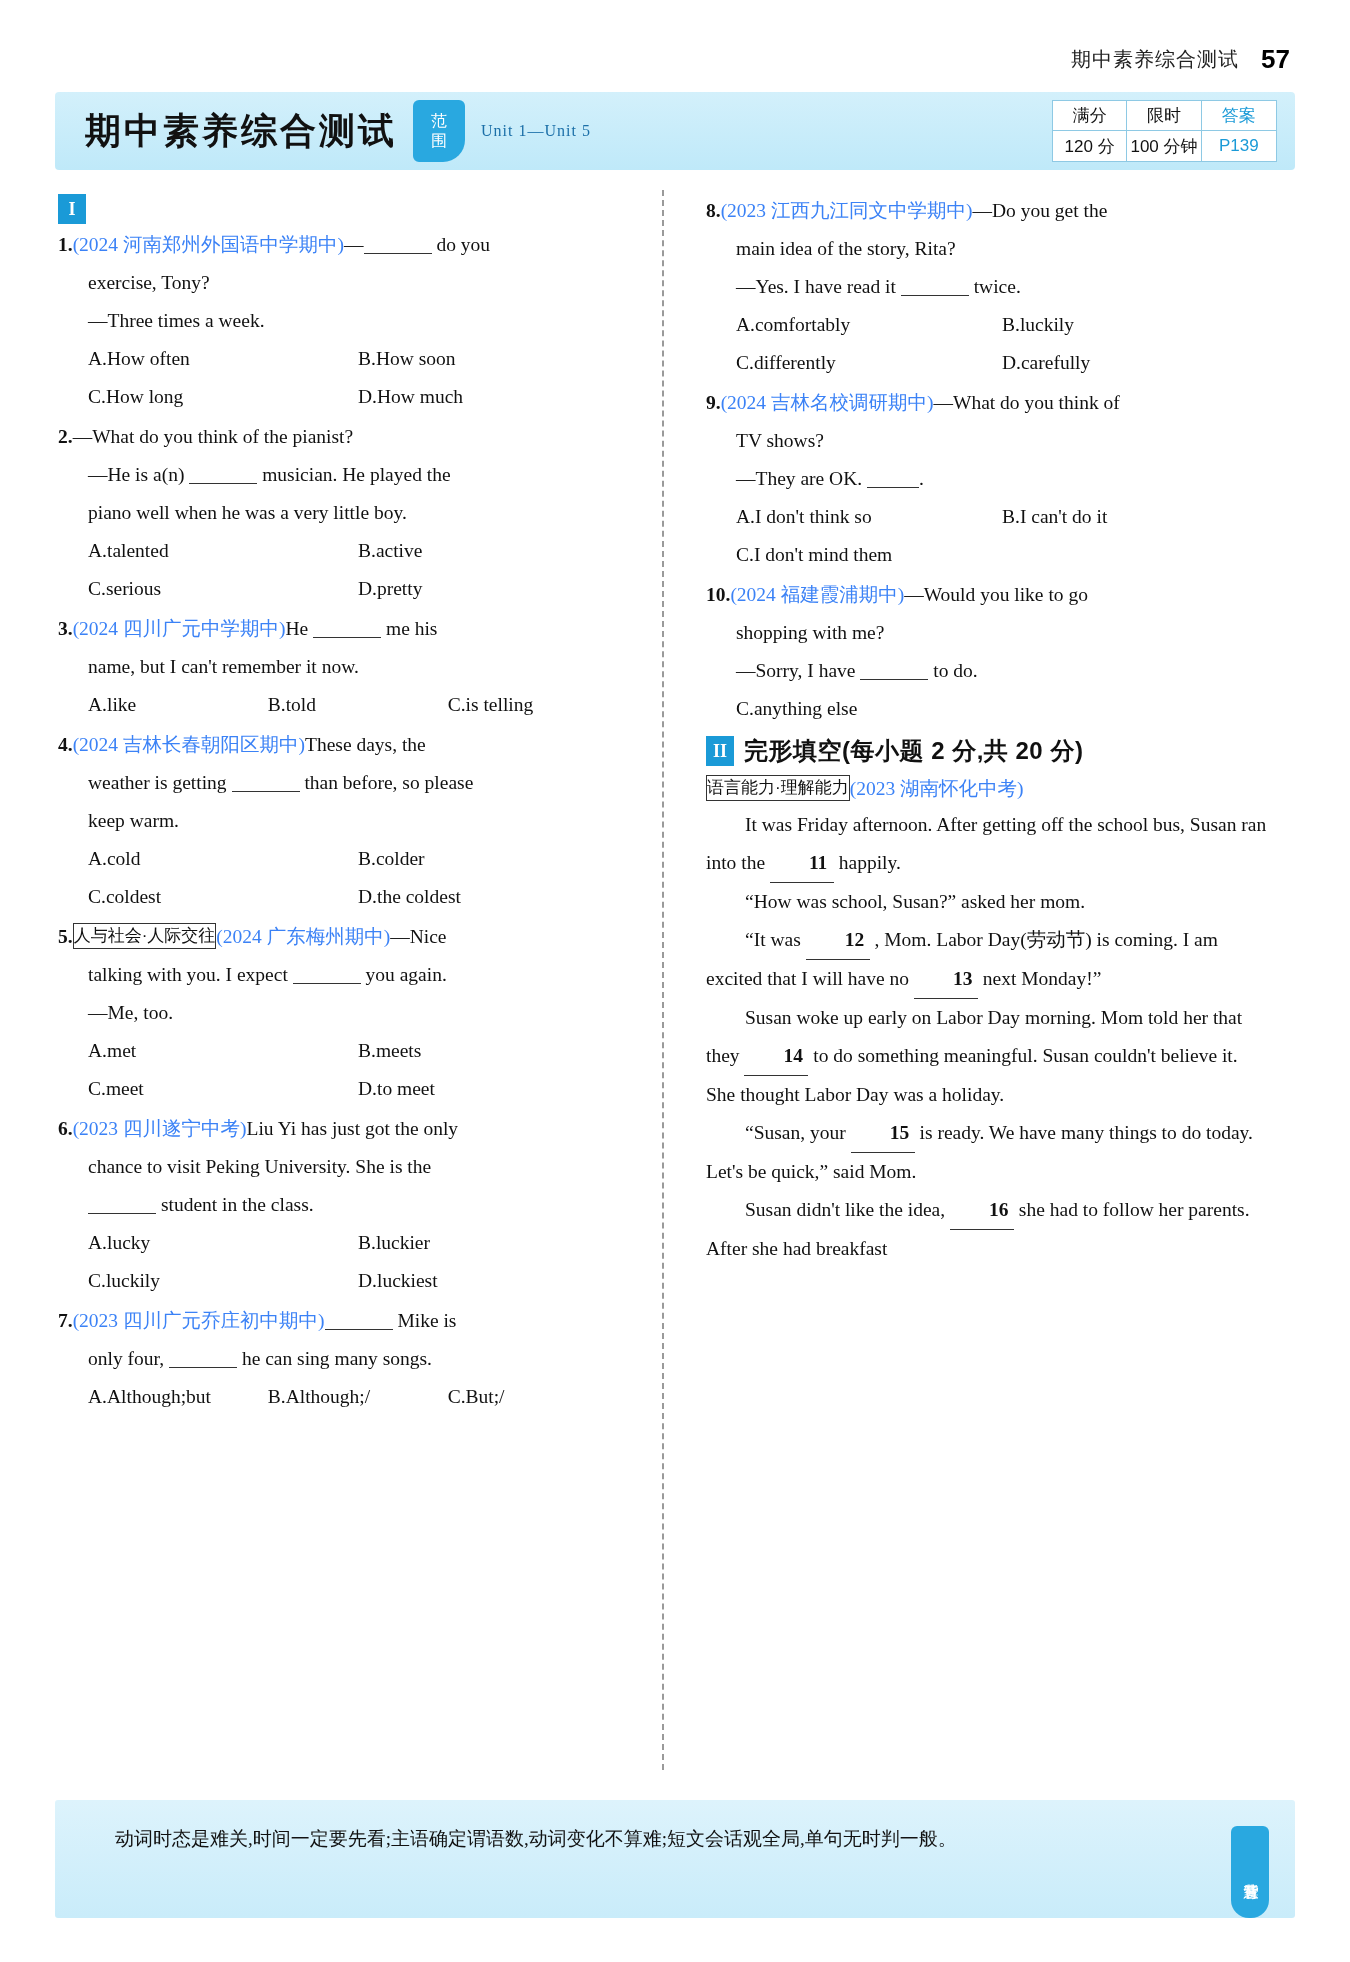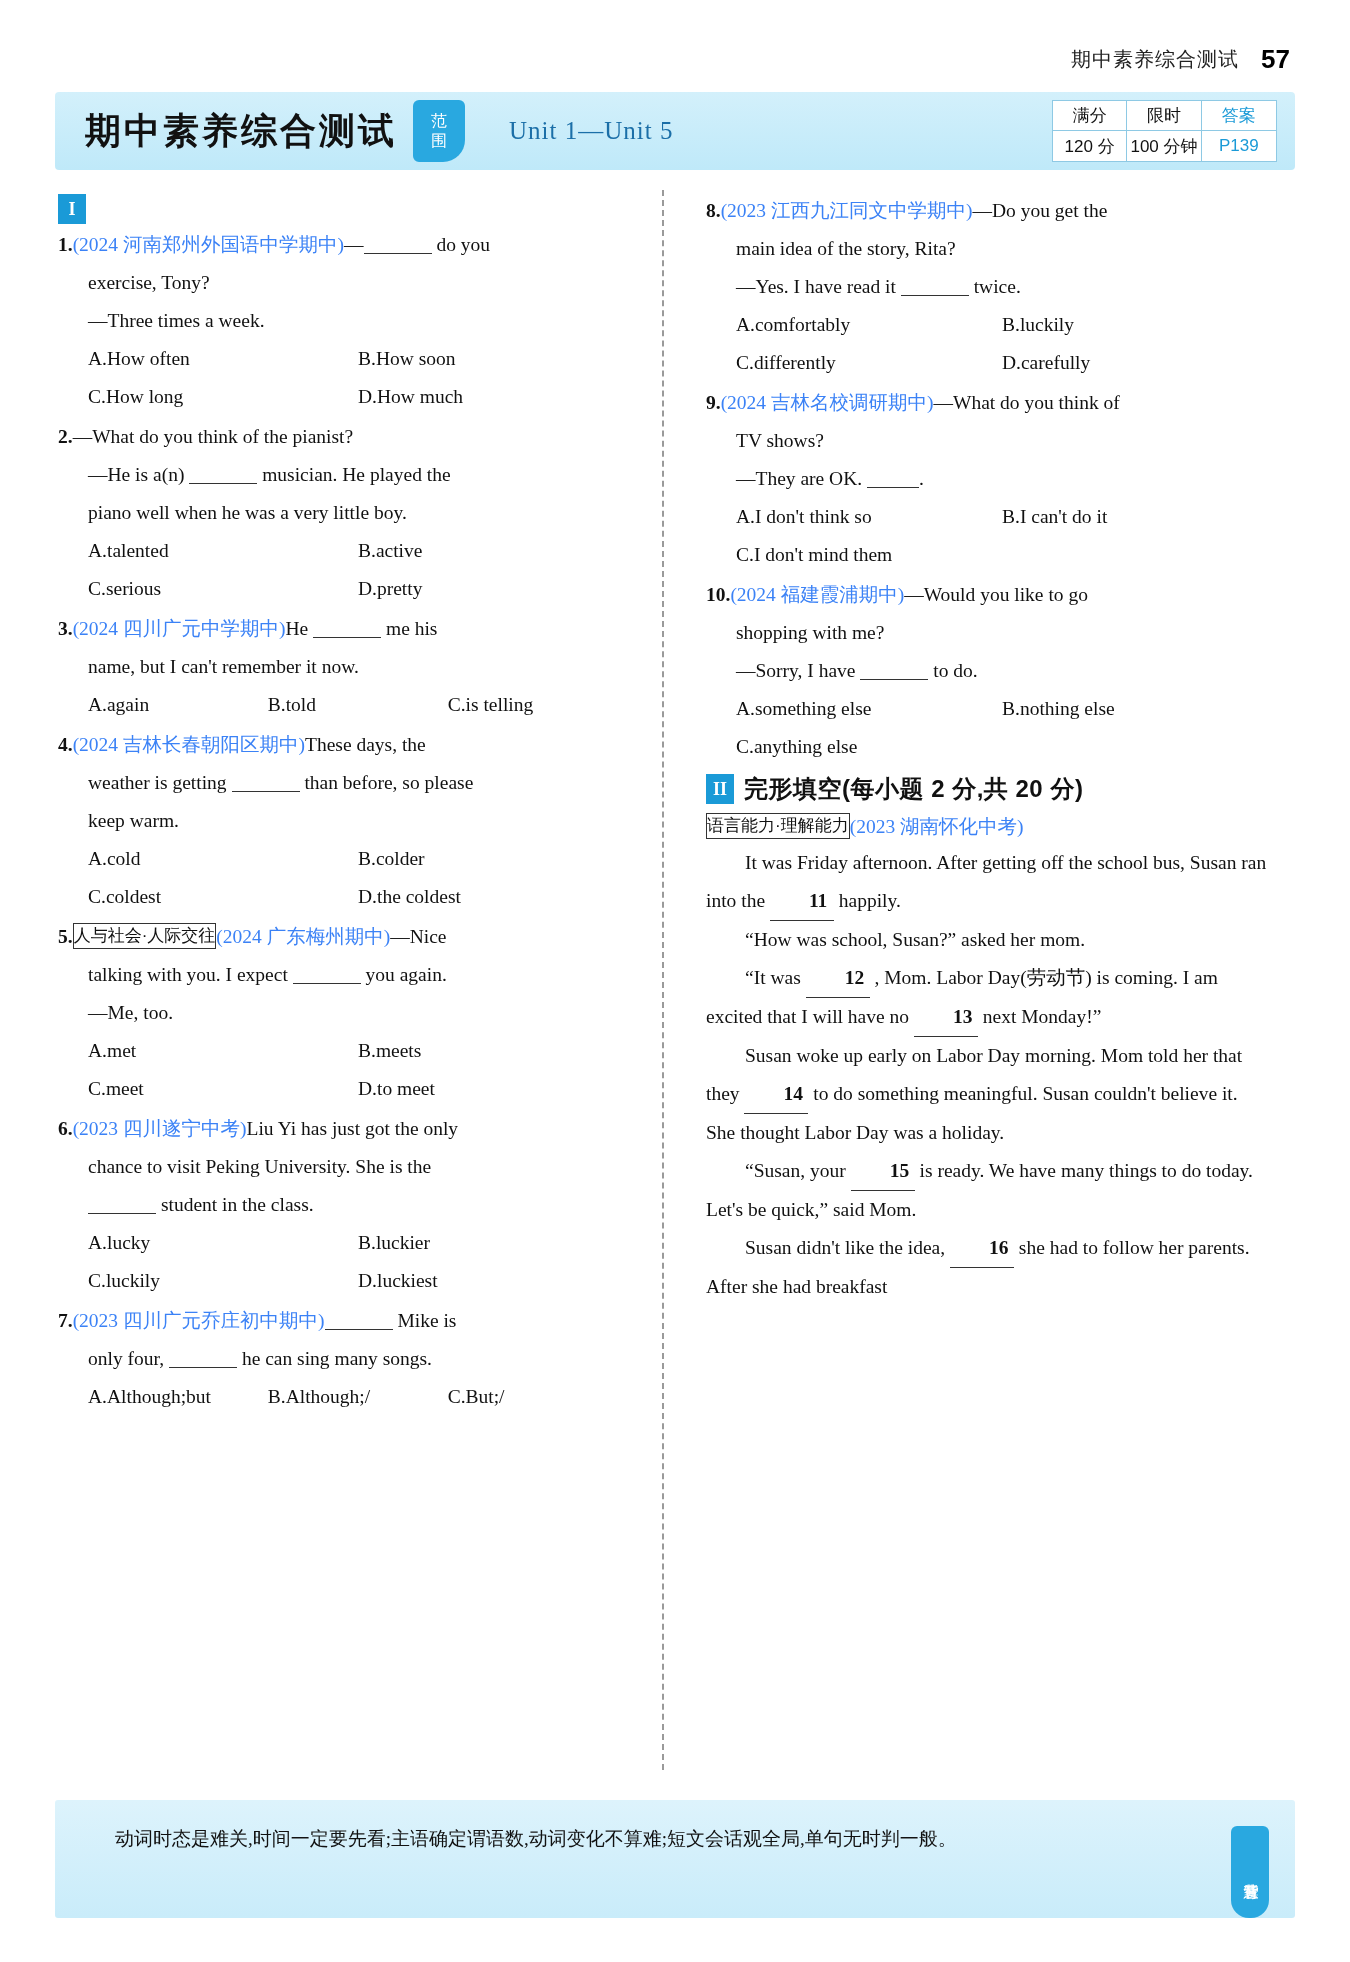--- a/index.html
+++ b/index.html
@@ -63,23 +63,23 @@
     border-radius: 6px 6px 22px 6px;
     display: flex;
     flex-direction: column;
     align-items: center;
     justify-content: center;
     font-size: 16px;
     line-height: 20px;
     font-family: "Liberation Sans", sans-serif;
   }
   .banner-unit {
-    font-size: 25px;
+    font-size: 16px;
     color: #1b6fa8;
-    margin-left: 44px;
+    margin-left: 16px;
     letter-spacing: 1px;
   }
   .info-box {
     position: absolute;
     right: 18px; top: 8px;
     width: 225px; height: 62px;
     border: 1px solid #8ec9e4;
     background: #fff;
     display: grid;
     grid-template-columns: 1fr 1fr 1fr;
@@ -262,21 +262,21 @@
         <span class="o">D.pretty</span>
       </div>
     </div>
 
     <div class="q">
       <div class="qline">
         <span class="qnum">3.</span><span class="src">(2024 四川广元中学期中)</span>He <span class="blank"></span> me his
       </div>
       <div class="indent">name, but I can't remember it now.</div>
       <div class="indent opts opts3">
-        <span class="o">A.again</span>
+        <span class="o">A.like</span>
         <span class="o">B.told</span>
         <span class="o">C.is telling</span>
       </div>
     </div>
 
     <div class="q">
       <div class="qline">
         <span class="qnum">4.</span><span class="src">(2024 吉林长春朝阳区期中)</span>These days, the
       </div>
       <div class="indent">weather is getting <span class="blank"></span> than before, so please</div>
@@ -371,24 +371,20 @@
         <span class="o">C.I don't mind them</span>
       </div>
     </div>
 
     <div class="q">
       <div class="qline">
         <span class="qnum">10.</span><span class="src">(2024 福建霞浦期中)</span>—Would you like to go
       </div>
       <div class="indent">shopping with me?</div>
       <div class="indent">—Sorry, I have <span class="blank"></span> to do.</div>
-      <div class="indent opts opts2">
-        <span class="o">A.something else</span>
-        <span class="o">B.nothing else</span>
-      </div>
       <div class="indent opts">
         <span class="o">C.anything else</span>
       </div>
     </div>
 
     <div class="sec-head">
       <span class="sec-badge">II</span>
       <span class="sec-title">完形填空(每小题 2 分,共 20 分)</span>
     </div>
 

